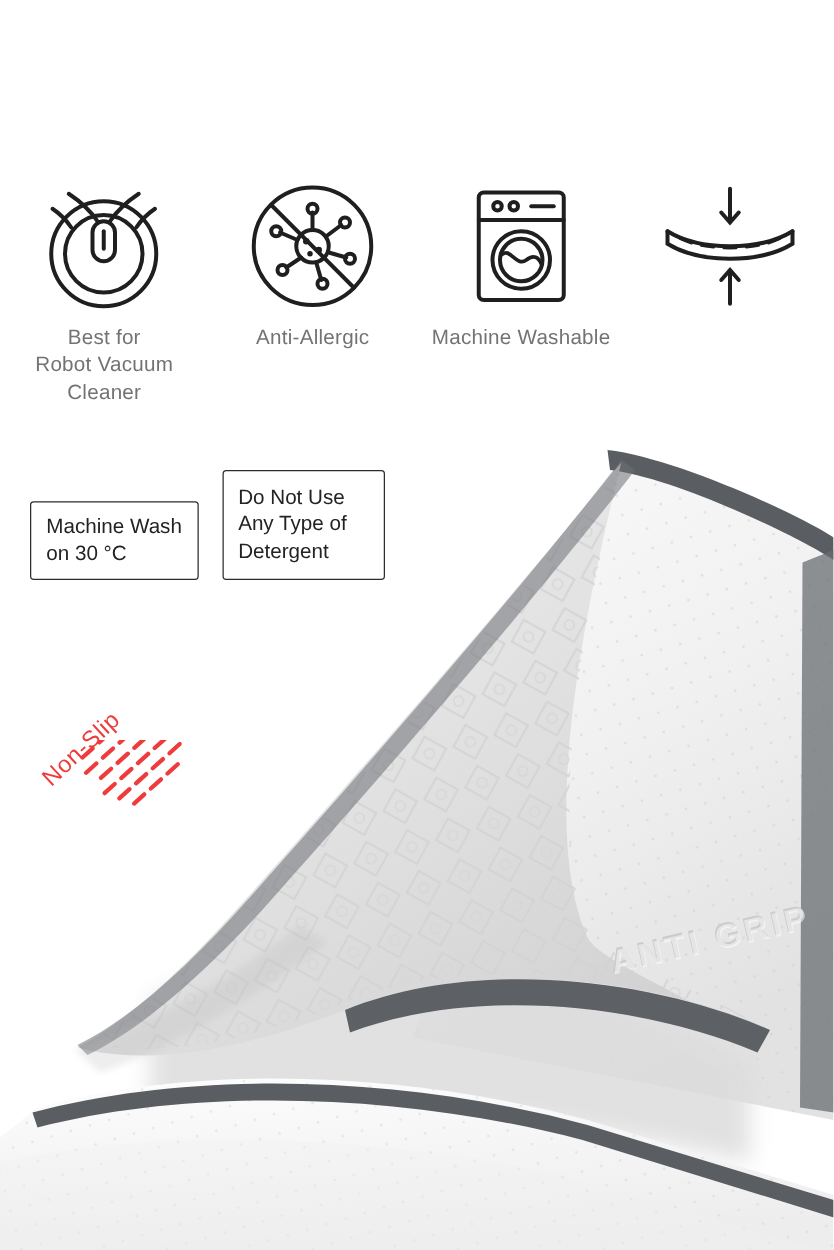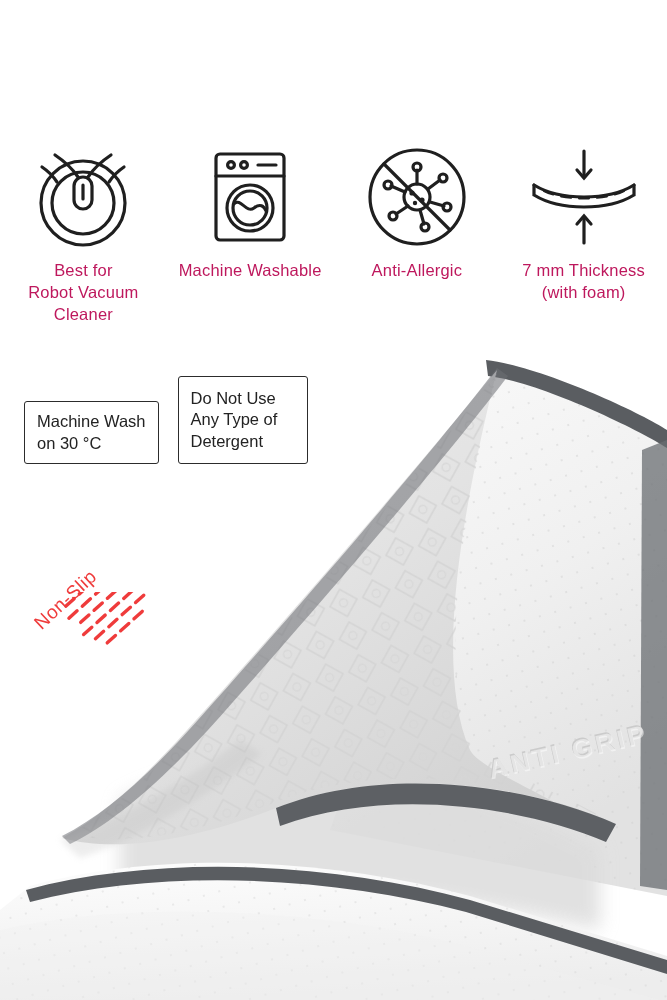--- a/index.html
+++ b/index.html
@@ -36,21 +36,21 @@
     height: 118px;
     display: flex;
     align-items: center;
     justify-content: center;
   }
   .feature-label {
     margin-top: 4px;
     text-align: center;
     font-size: 16.5px;
     line-height: 1.32;
-    color: #be185d;
+    color: #737373;
     letter-spacing: .2px;
   }
 
   
   .care-row {
     position: absolute;
     top: 376px;
     left: 24px;
     display: flex;
     align-items: flex-end;
@@ -112,36 +112,20 @@
         <line x1="59" y1="44" x2="59" y2="58"></line>
         <path d="M18 26 C24 30 29 35 33 41"></path>
         <path d="M31 14 C40 20 48 27 54 36"></path>
         <path d="M100 26 C94 30 89 35 85 41"></path>
         <path d="M87 14 C78 20 70 27 64 36"></path>
       </svg>
     </div>
     <div class="feature-label" style="white-space:pre-line">Best for
 Robot Vacuum
 Cleaner</div>
-  </div>
-
-  <div class="feature">
-    <div class="feature-icon">
-      <svg width="100" height="110" viewBox="0 0 100 110" fill="none" stroke="#1f1f1f" stroke-width="3.2" stroke-linecap="round">
-        <rect x="16" y="12" width="68" height="86" rx="4"></rect>
-        <line x1="16" y1="34" x2="84" y2="34"></line>
-        <circle cx="31" cy="23" r="3.4"></circle>
-        <circle cx="44" cy="23" r="3.4"></circle>
-        <line x1="58" y1="23" x2="76" y2="23"></line>
-        <circle cx="50" cy="66" r="23"></circle>
-        <circle cx="50" cy="66" r="17"></circle>
-        <path d="M34 62 C41 55 46 72 54 66 C60 61 64 64 66 69" stroke-width="3"></path>
-      </svg>
-    </div>
-    <div class="feature-label" style="white-space:pre-line">Machine Washable</div>
   </div>
 
   <div class="feature">
     <div class="feature-icon">
       <svg width="110" height="110" viewBox="0 0 110 110" fill="none" stroke="#1f1f1f" stroke-width="3.2" stroke-linecap="round">
         <circle cx="55" cy="55" r="47"></circle>
         <line x1="22" y1="22" x2="88" y2="88"></line>
         <circle cx="55" cy="55" r="13"></circle>
         <circle cx="50" cy="51" r="2.6" fill="#1f1f1f" stroke="none"></circle>
         <circle cx="60" cy="58" r="2.6" fill="#1f1f1f" stroke="none"></circle>
@@ -158,32 +142,46 @@
           <circle cx="31" cy="74" r="4"></circle>
         <line x1="43" y1="50" x2="29" y2="44"></line>
           <circle cx="26" cy="43" r="4"></circle>
       </svg>
     </div>
     <div class="feature-label" style="white-space:pre-line">Anti-Allergic</div>
   </div>
 
   <div class="feature">
     <div class="feature-icon">
+      <svg width="100" height="110" viewBox="0 0 100 110" fill="none" stroke="#1f1f1f" stroke-width="3.2" stroke-linecap="round">
+        <rect x="16" y="12" width="68" height="86" rx="4"></rect>
+        <line x1="16" y1="34" x2="84" y2="34"></line>
+        <circle cx="31" cy="23" r="3.4"></circle>
+        <circle cx="44" cy="23" r="3.4"></circle>
+        <line x1="58" y1="23" x2="76" y2="23"></line>
+        <circle cx="50" cy="66" r="23"></circle>
+        <circle cx="50" cy="66" r="17"></circle>
+        <path d="M34 62 C41 55 46 72 54 66 C60 61 64 64 66 69" stroke-width="3"></path>
+      </svg>
+    </div>
+    <div class="feature-label" style="white-space:pre-line">Machine Washable</div>
+  </div>
+
+  <div class="feature">
+    <div class="feature-icon">
       <svg width="128" height="112" viewBox="0 0 128 112" fill="none" stroke="#1f1f1f" stroke-width="3.2" stroke-linecap="round">
         <line x1="64" y1="10" x2="64" y2="36"></line>
         <path d="M57 29 L64 37 L71 29"></path>
         <line x1="64" y1="102" x2="64" y2="76"></line>
         <path d="M57 83 L64 75 L71 83"></path>
         <path d="M14 44 L14 54 C40 70 88 70 114 54 L114 44"></path>
         <path d="M14 44 C40 60 88 60 114 44"></path>
         <path d="M24 50 C44 60 84 60 104 50" stroke-width="2" stroke-dasharray="10 8"></path>
       </svg>
     </div>
-    <div class="feature-label" style="white-space:pre-line">7 mm Thickness
-(with foam)</div>
   </div>
 
 </div>
 
 <div class="care-row">
   <div class="care-box" style="white-space:pre-line">Machine Wash
 on 30 °C</div>
   <div class="care-box tall" style="white-space:pre-line">Do Not Use
 Any Type of
 Detergent</div>

